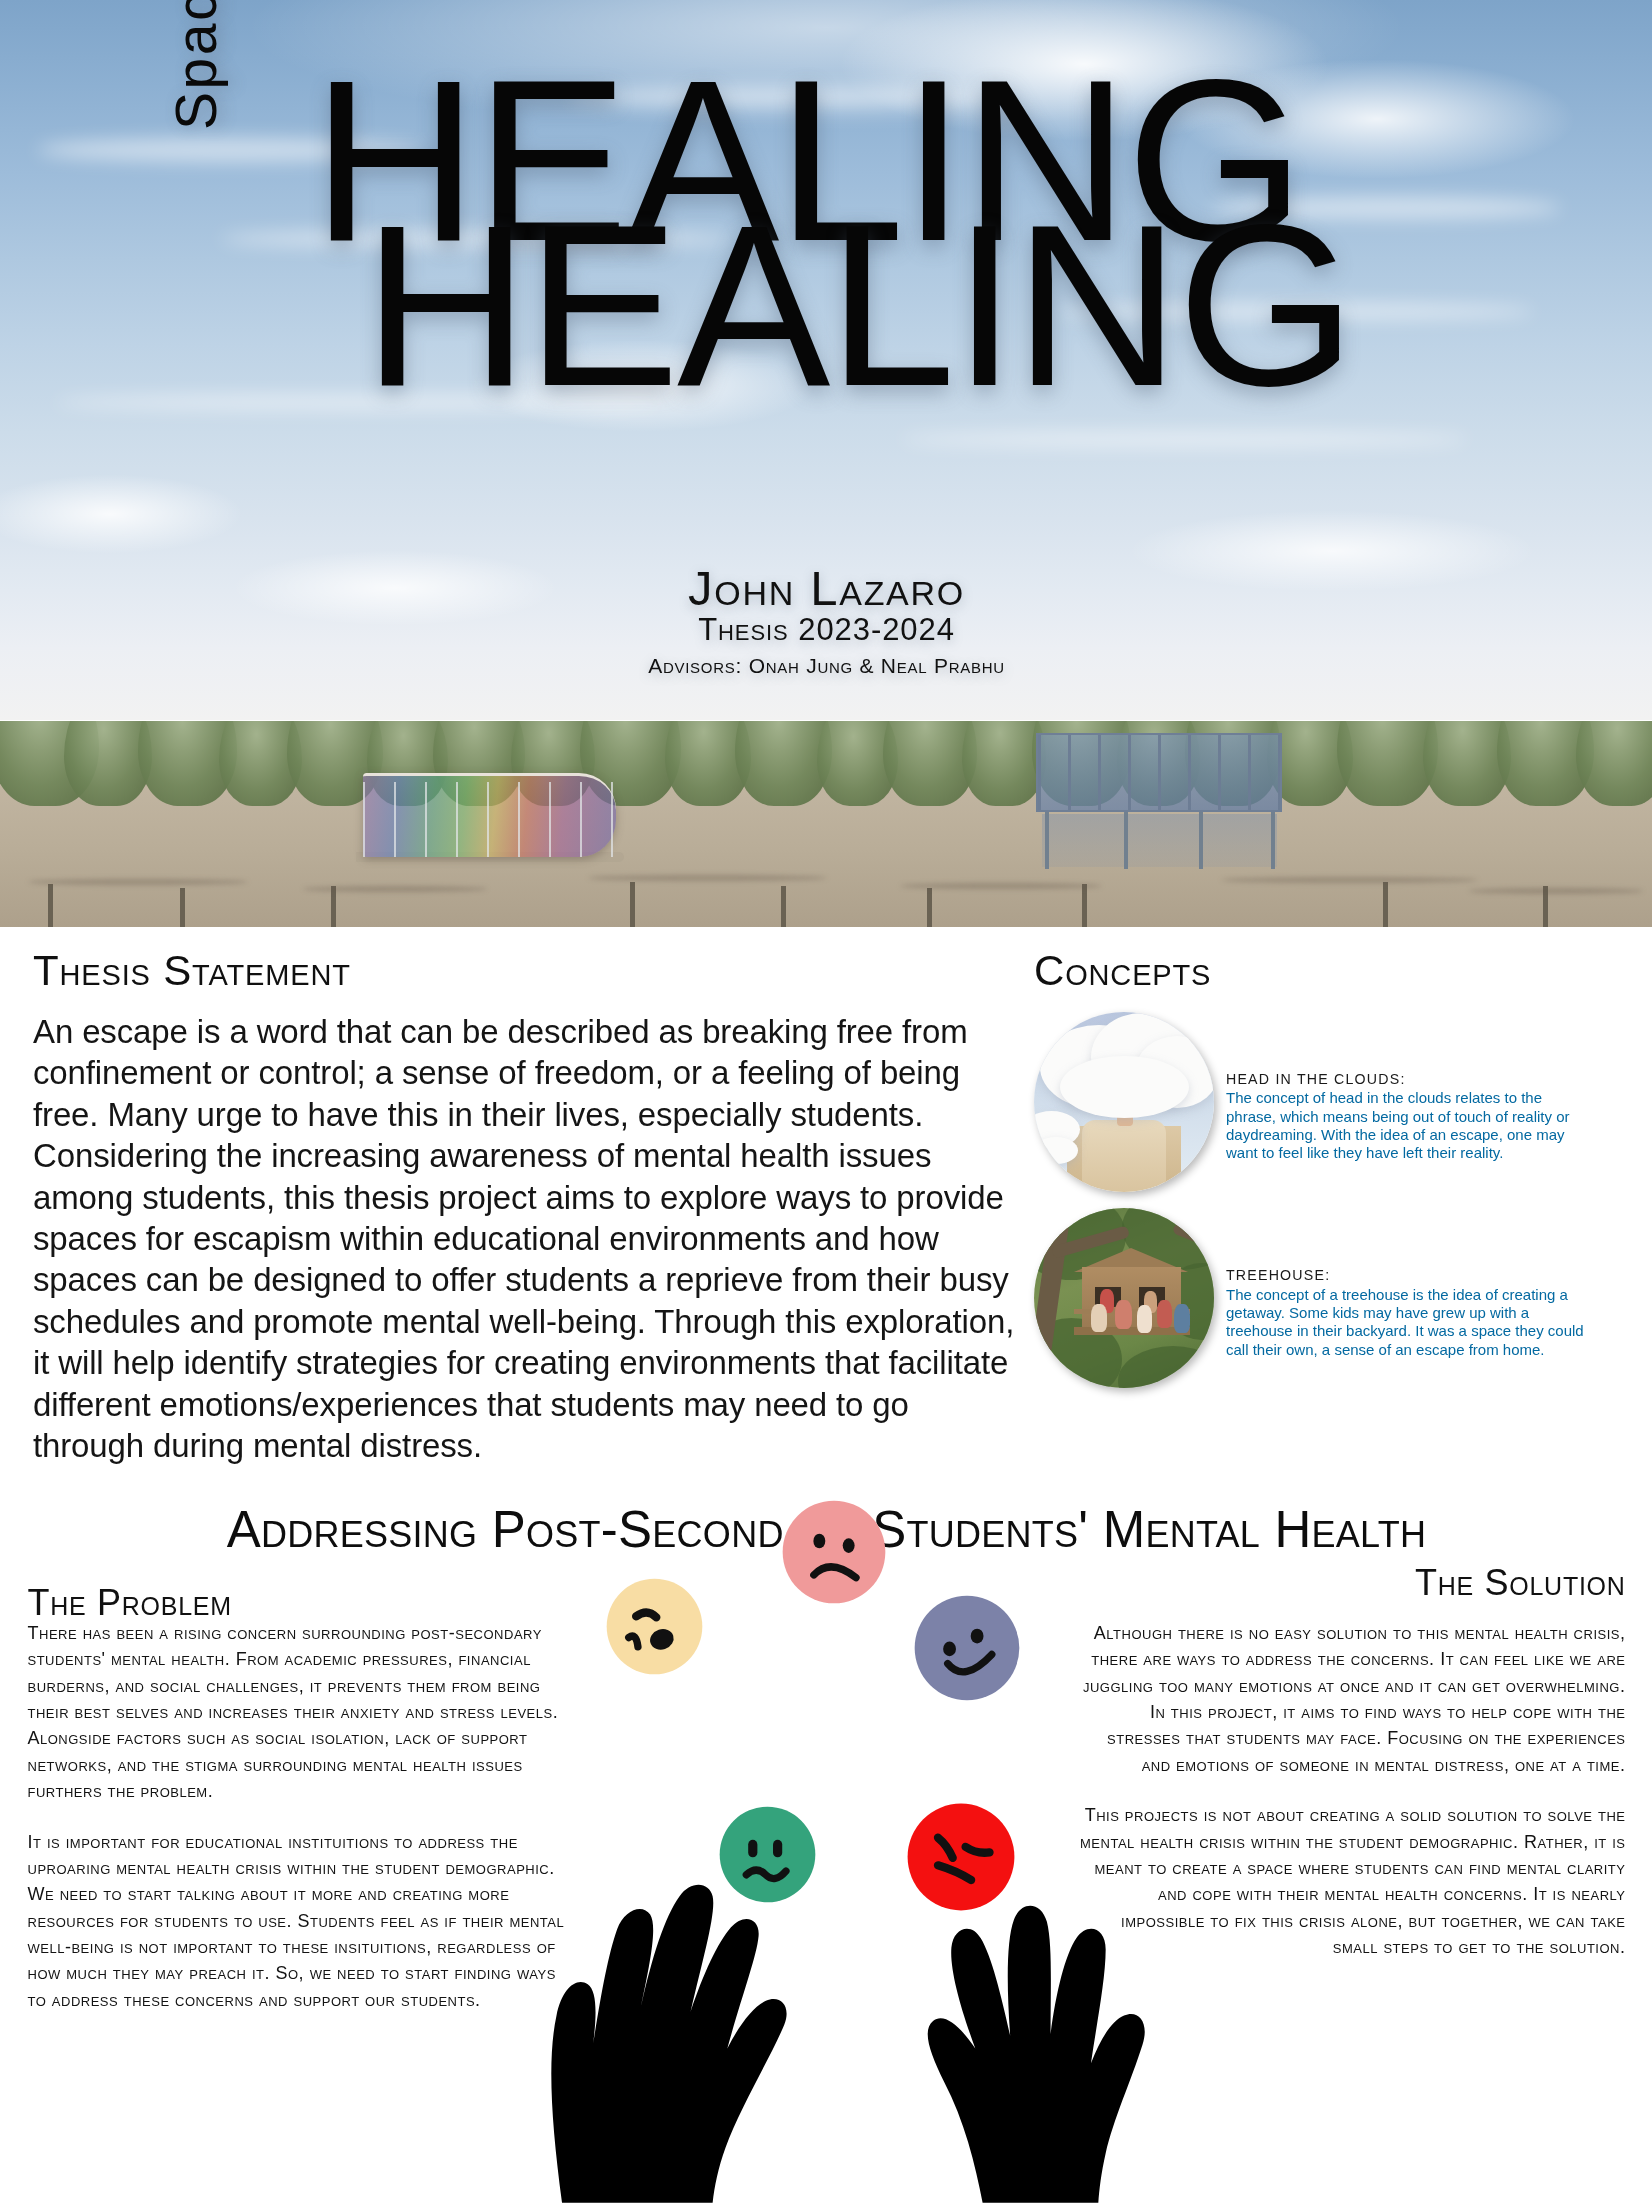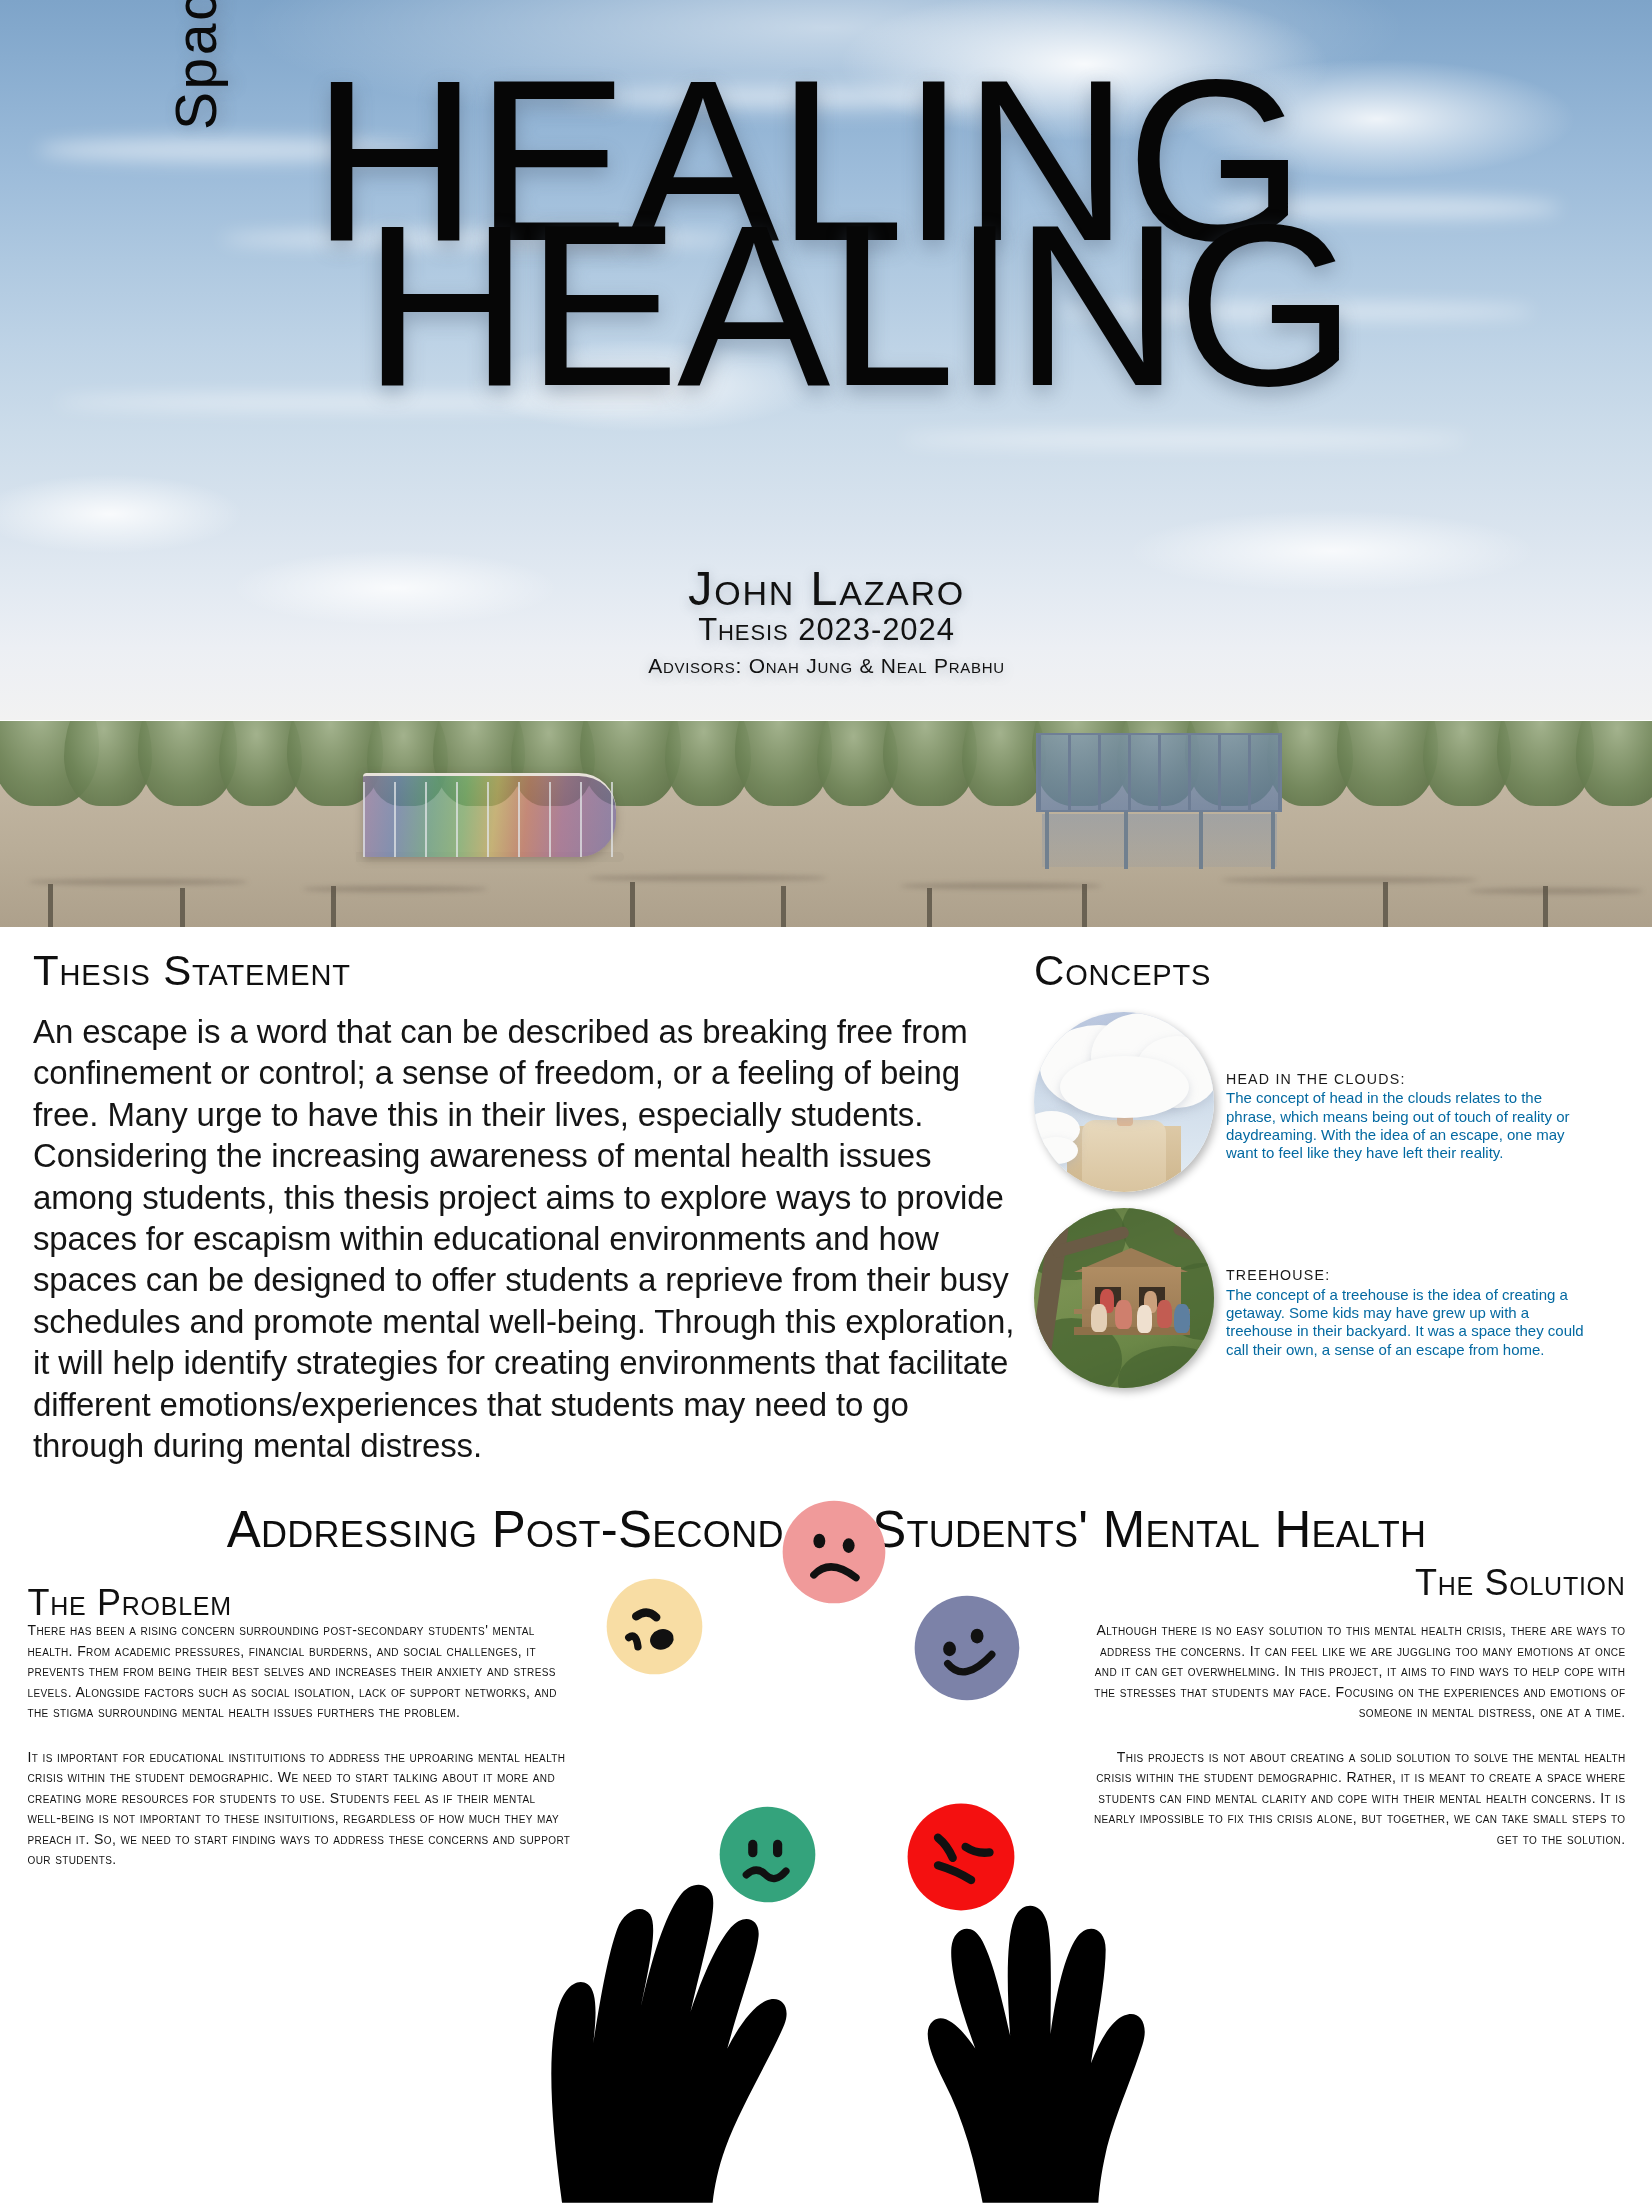--- a/index.html
+++ b/index.html
@@ -226,21 +226,21 @@
   }
   .col-left {
     position:absolute; left:27.5px; top:124px; width:546px;
     text-align:left;
   }
   .col-right {
     position:absolute; right:27.5px; top:124px; width:546px;
     text-align:right;
   }
   .smallcap-p {
-    font-size:14px; line-height:1.465; font-weight:300;
+    font-size:18px; line-height:1.465; font-weight:300;
     font-variant:small-caps; letter-spacing:.028em; color:#131313;
     margin-bottom:24px;
   }
 
   
   .faces { position:absolute; left:0; top:0; width:1653px; height:707px; }
 
   
   .hands { position:absolute; left:0; bottom:0; width:1653px; height:386px; }
 </style>

